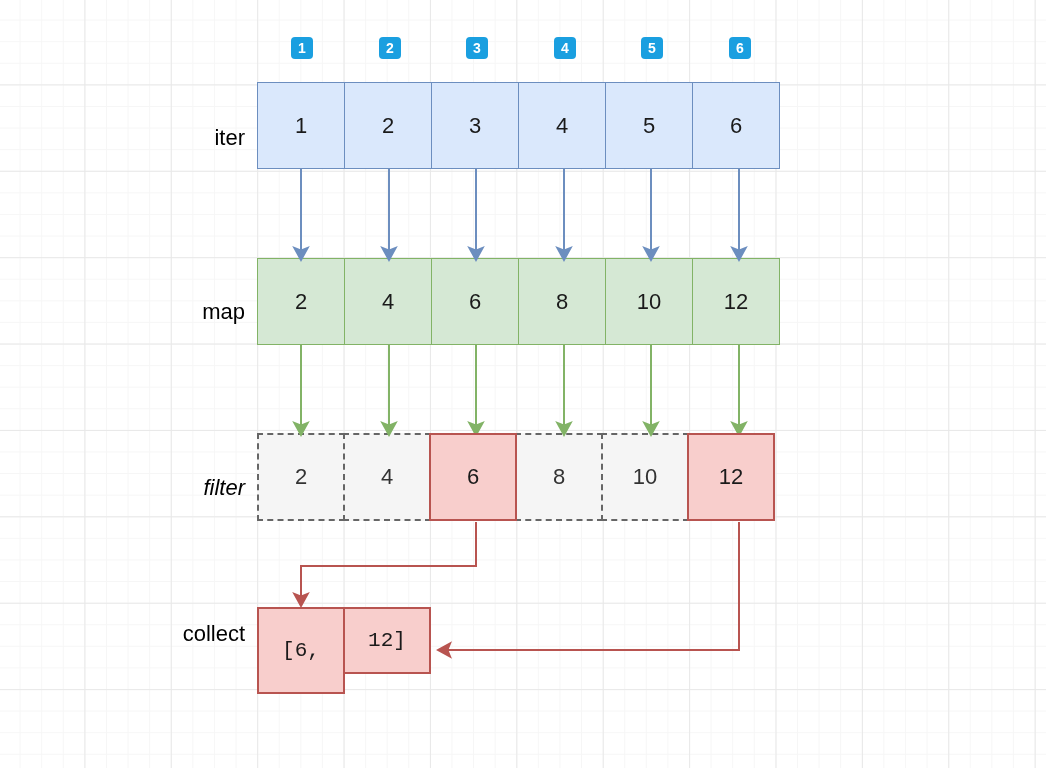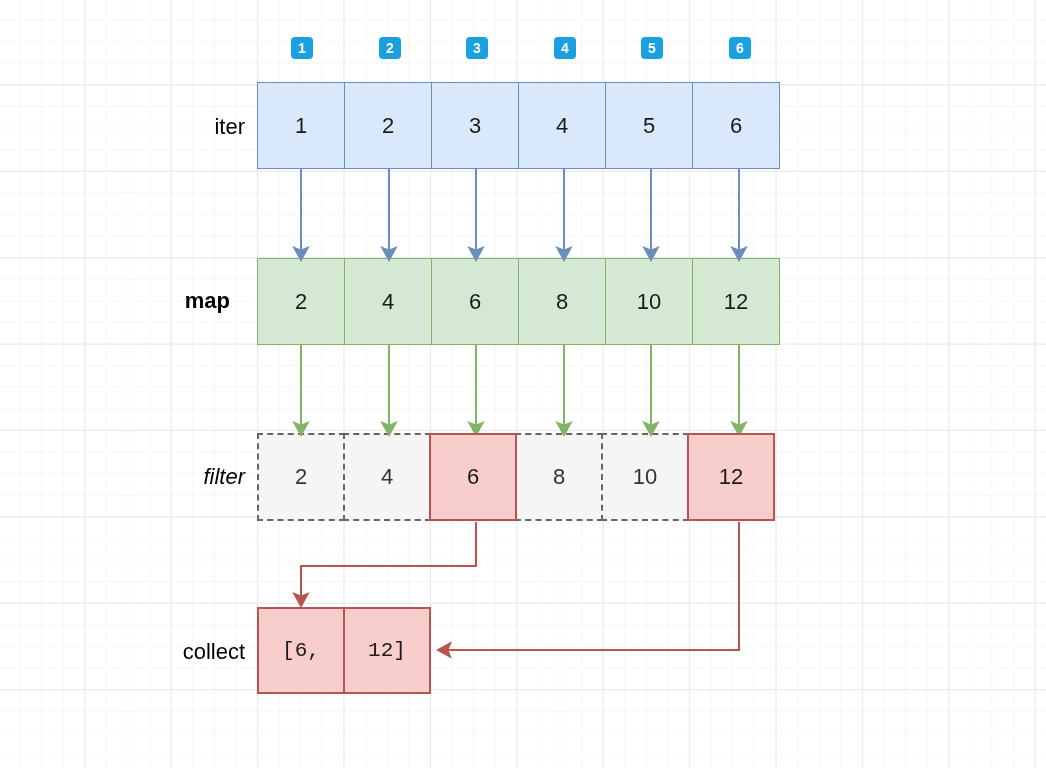--- a/index.html
+++ b/index.html
@@ -41,20 +41,21 @@
 
   
   .step-label {
     position: absolute;
     text-align: right;
     font-size: 22px;
     color: #000000;
     font-family: "Liberation Sans", sans-serif;
     line-height: 1;
     white-space: nowrap;
+    margin-top: 11px;
   }
 
   
   .badge {
     position: absolute;
     width: 22px;
     height: 22px;
     border-radius: 4px;
     background: #1a9fe0;
     color: #ffffff;
@@ -133,23 +134,23 @@
 <div id="canvas">
 
   <div class="badge" style="left:291px; top:37px;">1</div>
   <div class="badge" style="left:379px; top:37px;">2</div>
   <div class="badge" style="left:466px; top:37px;">3</div>
   <div class="badge" style="left:554px; top:37px;">4</div>
   <div class="badge" style="left:641px; top:37px;">5</div>
   <div class="badge" style="left:729px; top:37px;">6</div>
 
   <div class="step-label" style="left:100px; top:116px;  width:145px;">iter</div>
-  <div class="step-label" style="left:85px; top:290px;  width:145px;font-weight:bold;">map</div>
+  <div class="step-label" style="left:100px; top:290px;  width:145px;">map</div>
   <div class="step-label" style="left:100px; top:466px;  width:145px;font-style:italic;">filter</div>
-  <div class="step-label" style="left:100px; top:641px;  width:145px;">collect</div>
+  <div class="step-label" style="left:100px; top:612px;  width:145px;">collect</div>
 
   <div class="row row-iter" style="left:257px; top:82px;">
     <div class="cell" style="width:88px; height:87px;">1</div>
     <div class="cell" style="width:88px; height:87px;">2</div>
     <div class="cell" style="width:88px; height:87px;">3</div>
     <div class="cell" style="width:88px; height:87px;">4</div>
     <div class="cell" style="width:88px; height:87px;">5</div>
     <div class="cell" style="width:88px; height:87px;">6</div>
   </div>
 
@@ -166,21 +167,21 @@
     <div class="cell dim" style="width:88px; height:88px;">2</div>
     <div class="cell dim" style="width:88px; height:88px;">4</div>
     <div class="cell hit" style="width:88px; height:88px;">6</div>
     <div class="cell dim" style="width:88px; height:88px;">8</div>
     <div class="cell dim" style="width:88px; height:88px;">10</div>
     <div class="cell hit" style="width:88px; height:88px;">12</div>
   </div>
 
   <div class="row row-collect" style="left:257px; top:607px;">
     <div class="cell" style="width:88px; height:87px;">[6,</div>
-    <div class="cell" style="width:88px; height:87px;">12]</div>
+    <div class="cell" style="width:88px; height:67px;">12]</div>
   </div>
 
   <svg id="svg-layer" viewBox="0 0 1046 768">
     <defs>
       <marker id="arrow-blue" markerWidth="10" markerHeight="10" refX="4.6" refY="5" orient="auto" markerUnits="strokeWidth">
         <path d="M0.6,0.6 L8.6,5 L0.6,9.4 L2.4,5 Z" fill="#6c8ebf"></path>
       </marker>
       <marker id="arrow-green" markerWidth="10" markerHeight="10" refX="4.6" refY="5" orient="auto" markerUnits="strokeWidth">
         <path d="M0.6,0.6 L8.6,5 L0.6,9.4 L2.4,5 Z" fill="#82b366"></path>
       </marker>

